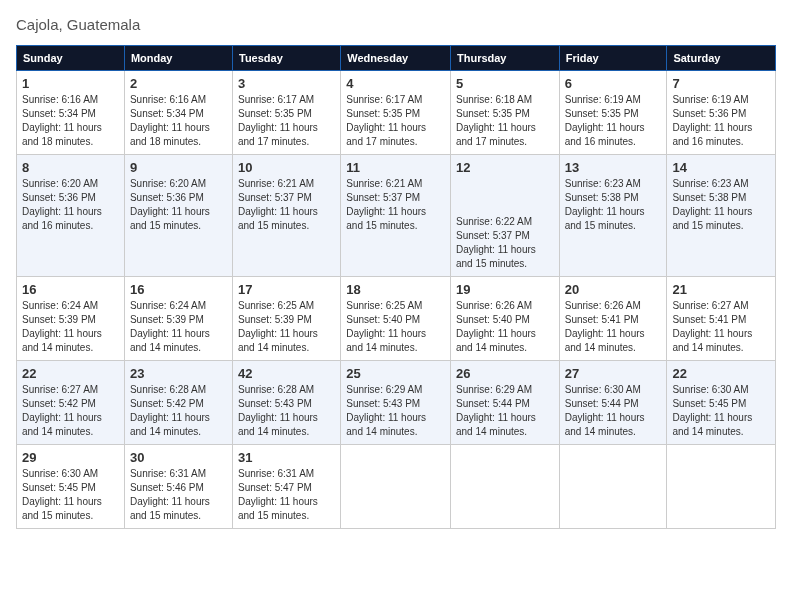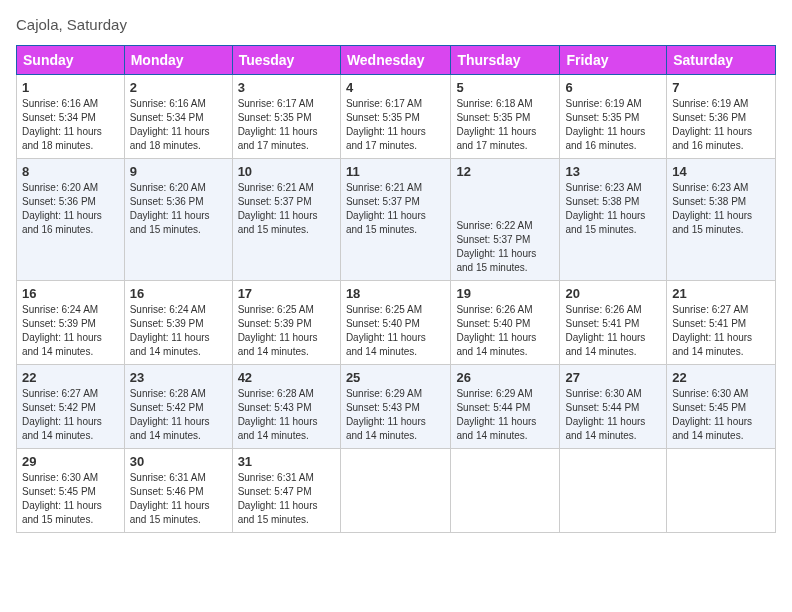--- a/index.html
+++ b/index.html
@@ -44,23 +44,23 @@
     }
     .location {
       font-size: 15px;
       color: #555;
     }
     .calendar {
       width: 100%;
       border-collapse: collapse;
     }
     .calendar thead tr th {
-      background-color: #d946ef;
+      background-color: #0f172a;
       color: #fff;
-      font-size: 14px;
+      font-size: 11px;
       font-weight: bold;
       padding: 6px 6px;
       border: 1px solid #1a5fb0;
       text-align: left;
     }
     .calendar tbody tr td {
       border: 1px solid #ccc;
       vertical-align: top;
       padding: 5px 5px;
       font-size: 10px;
@@ -85,21 +85,21 @@
     .empty-cell {
       background: #fff !important;
       border: 1px solid #ccc;
     }
   </style>
 </head>
 <body>
 
 <div class="header">
   <div class="title-block">
-    <div class="location">Cajola, Saturday</div>
+    <div class="location">Cajola, Guatemala</div>
   </div>
 </div>
 
 <table class="calendar">
   <thead>
     <tr>
     <th>Sunday</th>
         <th>Monday</th>
         <th>Tuesday</th>
         <th>Wednesday</th>

